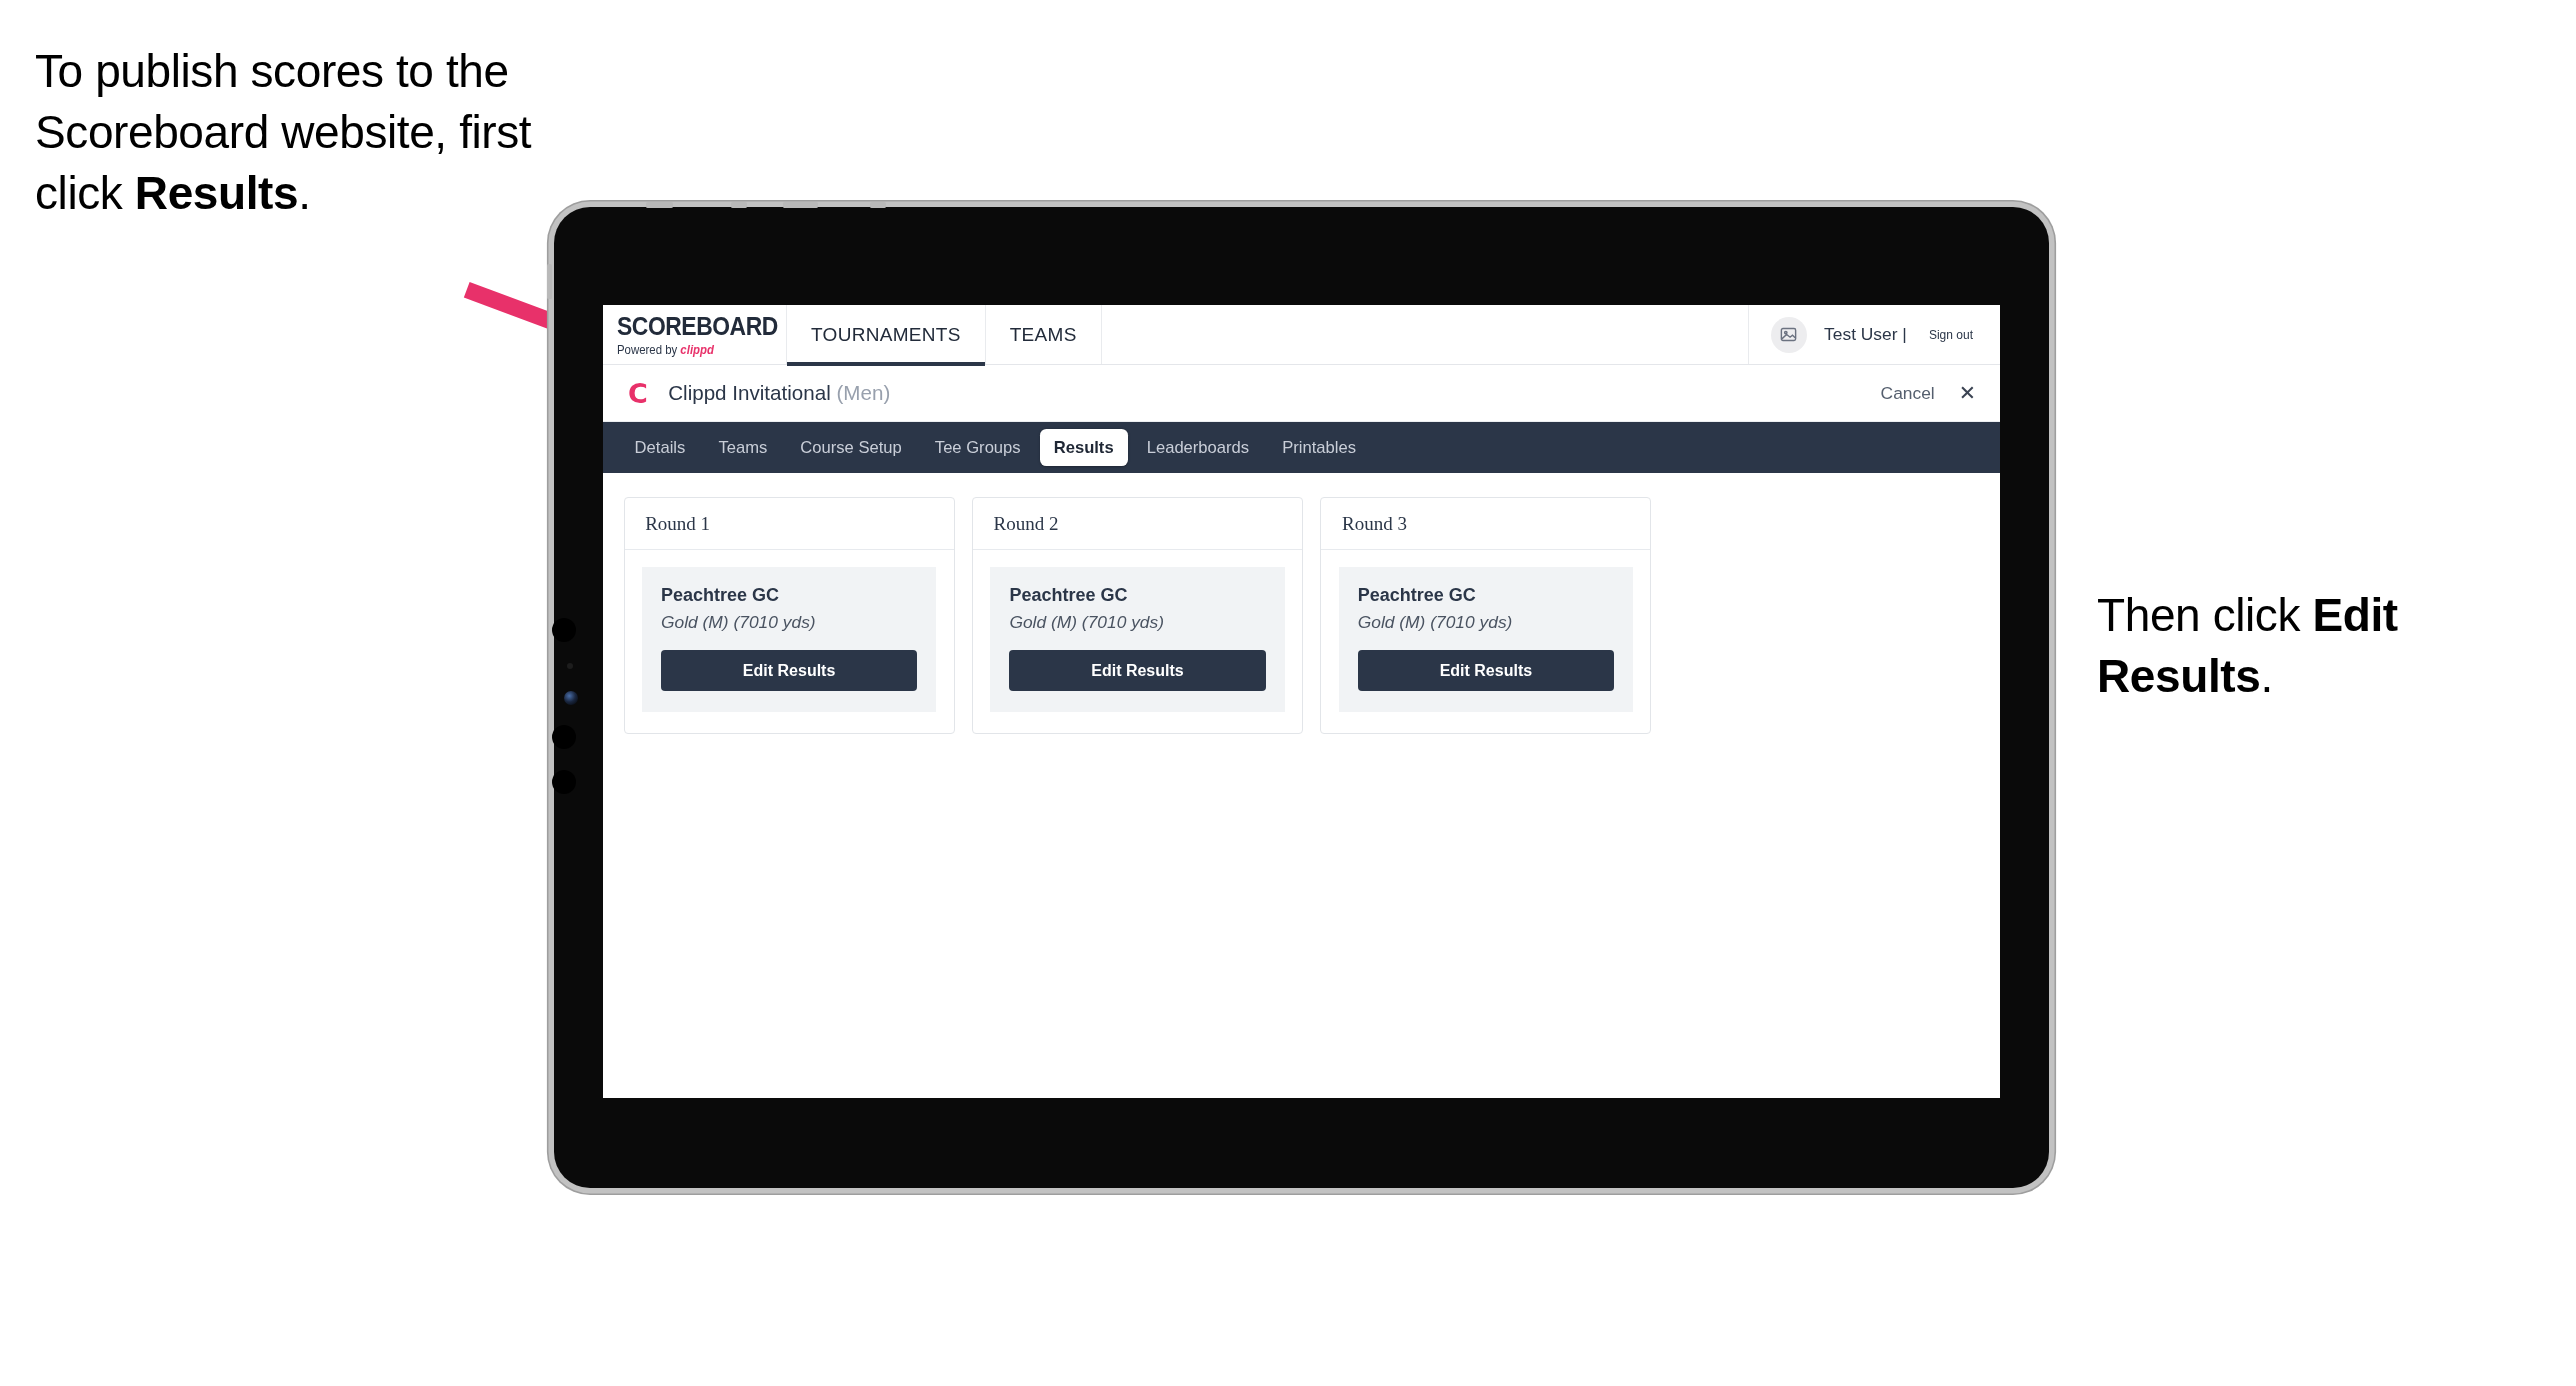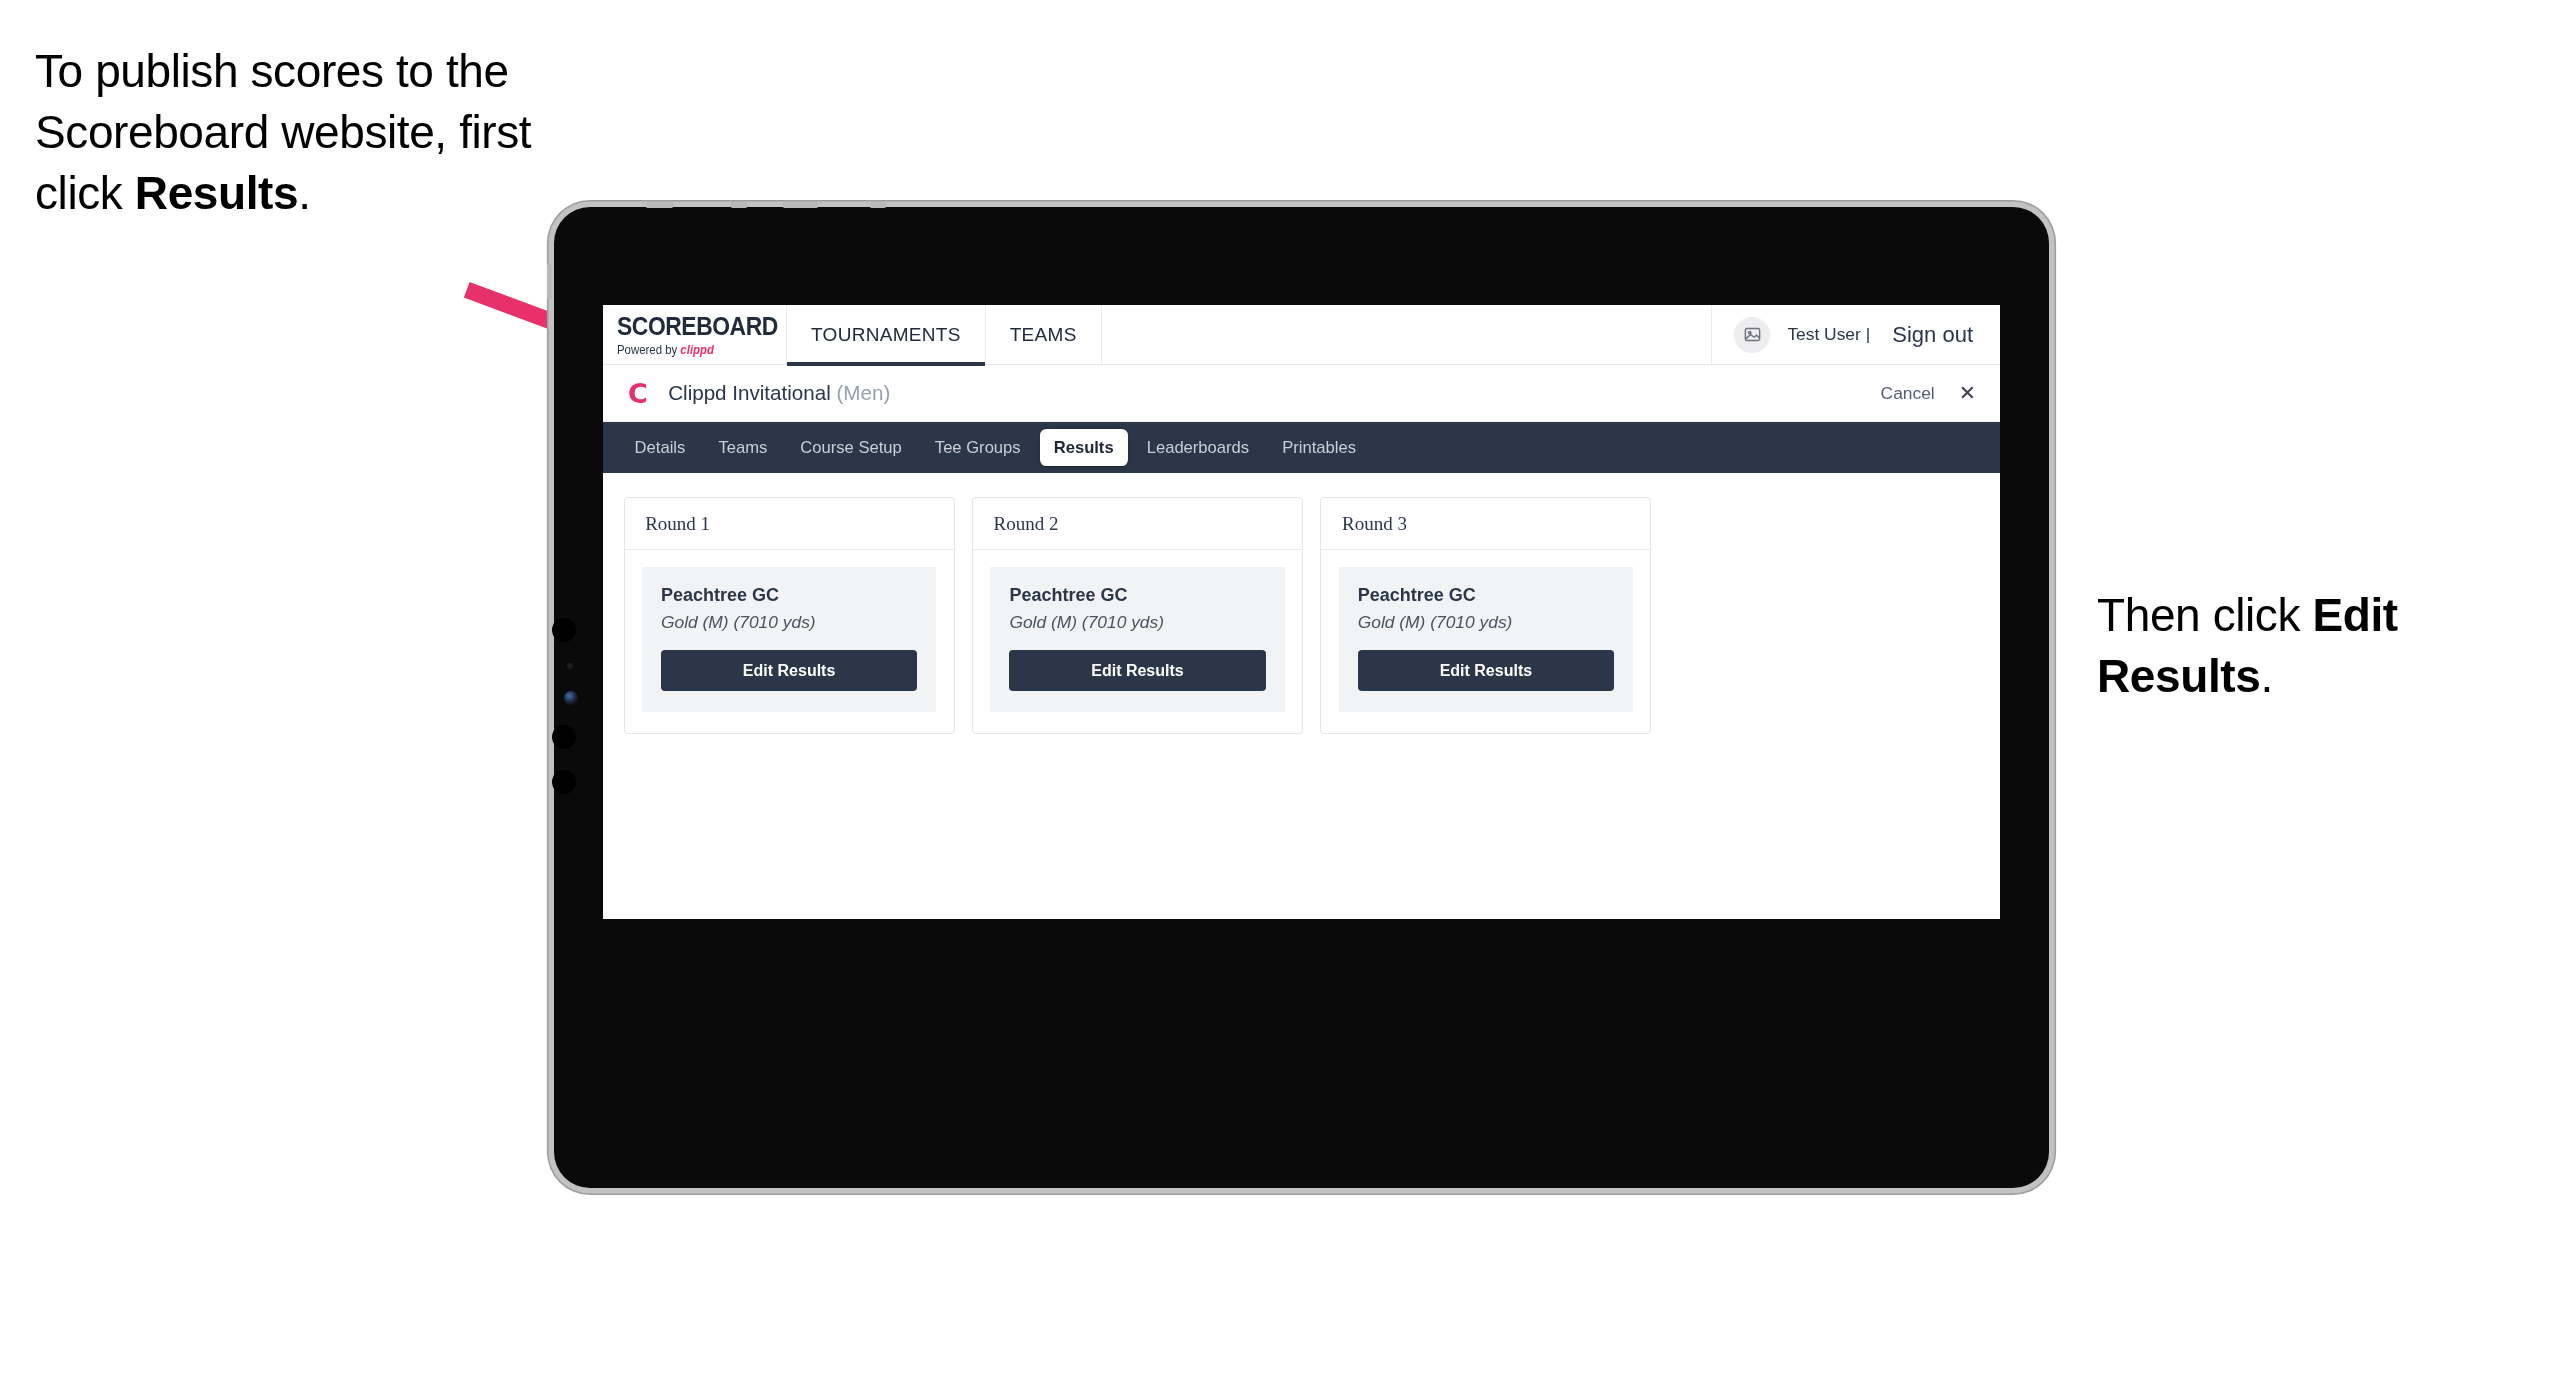--- a/index.html
+++ b/index.html
@@ -43,21 +43,21 @@
     position: absolute; border-radius: 50%;
     background: radial-gradient(circle at 38% 35%, #4a6ea8 0%, #1a2740 48%, #000 100%);
   }
   .dot-dark { position: absolute; border-radius: 50%; background: #000; }
   .dot-tiny { position: absolute; border-radius: 50%; background: #1d1d1d; }
 
   
   #screen {
     position: absolute;
     left: 49px; top: 98px;
-    width: 1397px; height: 614px;
+    width: 1397px; height: 793px;
     background: #ffffff;
     overflow: hidden;
   }
 
   
   #topbar {
     position: relative; height: 60px;
     background: #fff; border-bottom: 1.6px solid #e4e6ea;
     display: flex; align-items: stretch;
   }
@@ -90,21 +90,21 @@
   #topnav-spacer { flex: 1; border-right: 1.6px solid #e9ebee; }
 
   #user-area {
     display: flex; align-items: center; gap: 17.4px; padding: 0 27px 0 22px;
   }
   #avatar {
     width: 36px; height: 36px; border-radius: 50%; background: #ededef;
     display: flex; align-items: center; justify-content: center;
   }
   #user-name { font-size: 17.4px; color: #2b3648; }
-  #sign-out { font-size: 22px; color: #2b3648; margin-left: 4.7px; }
+  #sign-out { font-size: 12px; color: #2b3648; margin-left: 4.7px; }
 
   
   #tourn-head {
     height: 57px; display: flex; align-items: center;
     padding: 0 24px 0 19px; background: #fff;
     border-bottom: 0.8px solid #eceef1;
   }
   #tourn-logo {
     width: 32px; text-align: center; font-size: 27px; font-weight: 700;
     color: #e8316a; font-family: "DejaVu Sans", sans-serif; line-height: 1;

